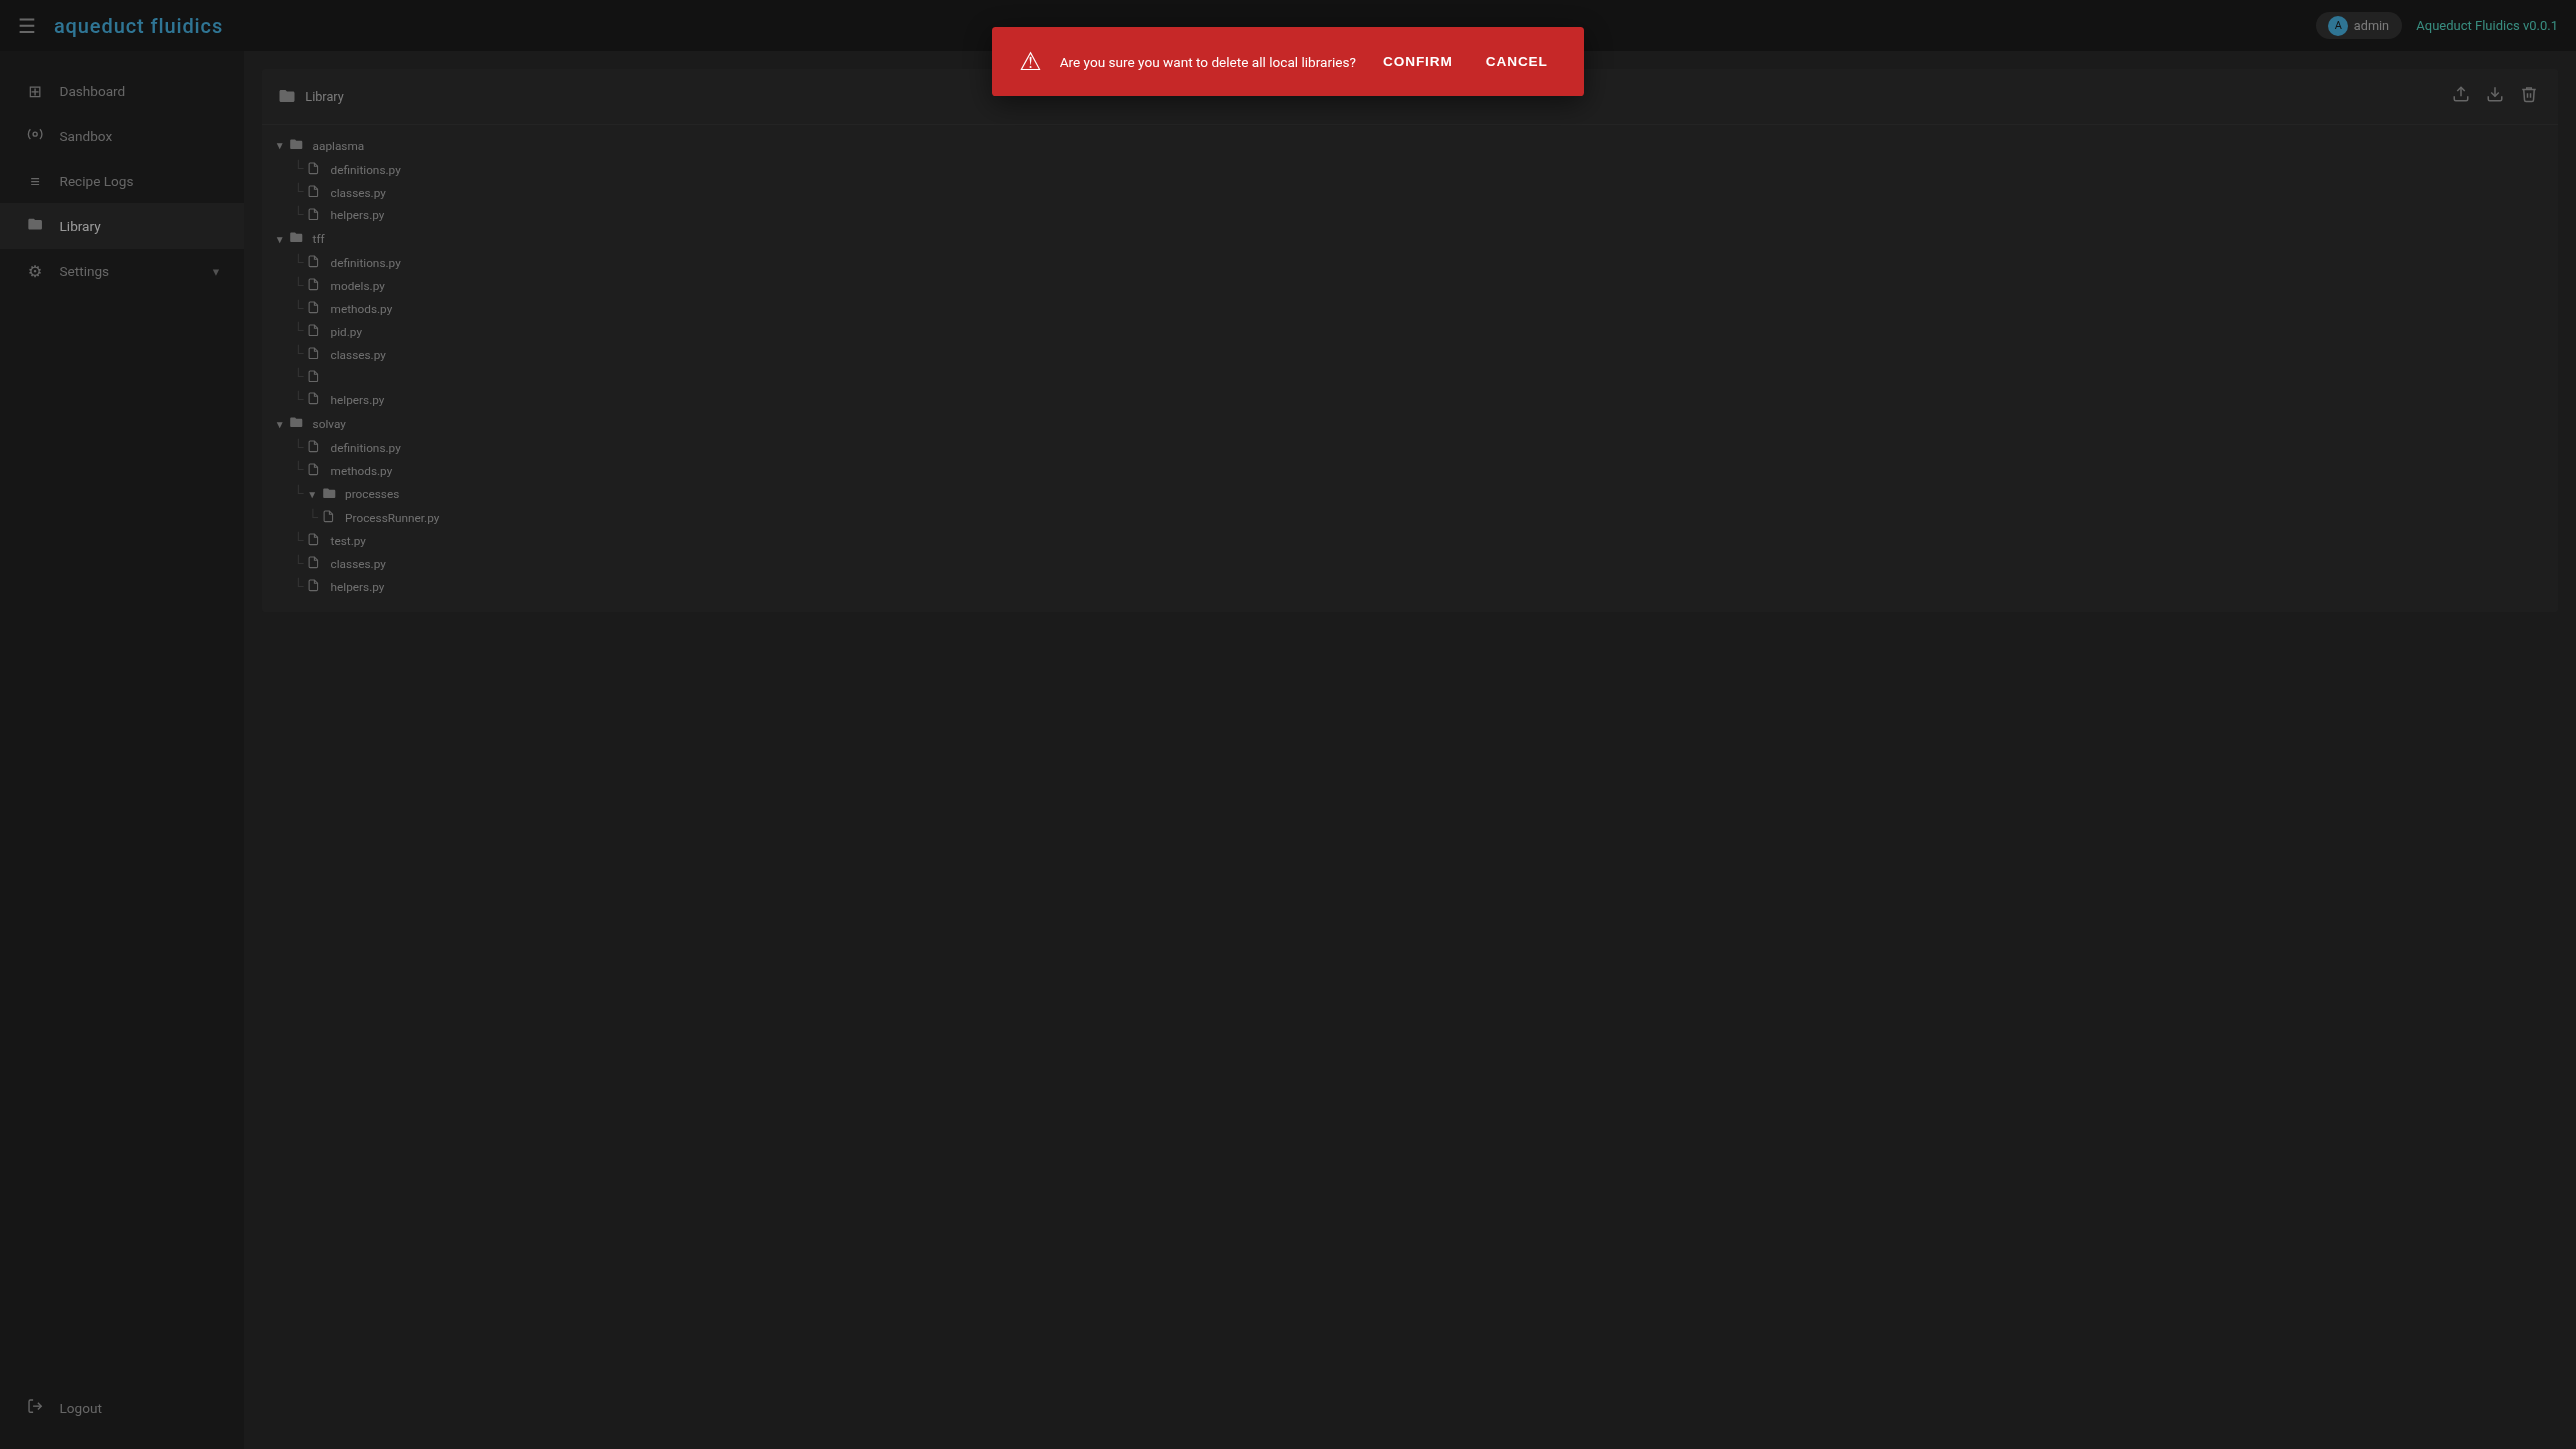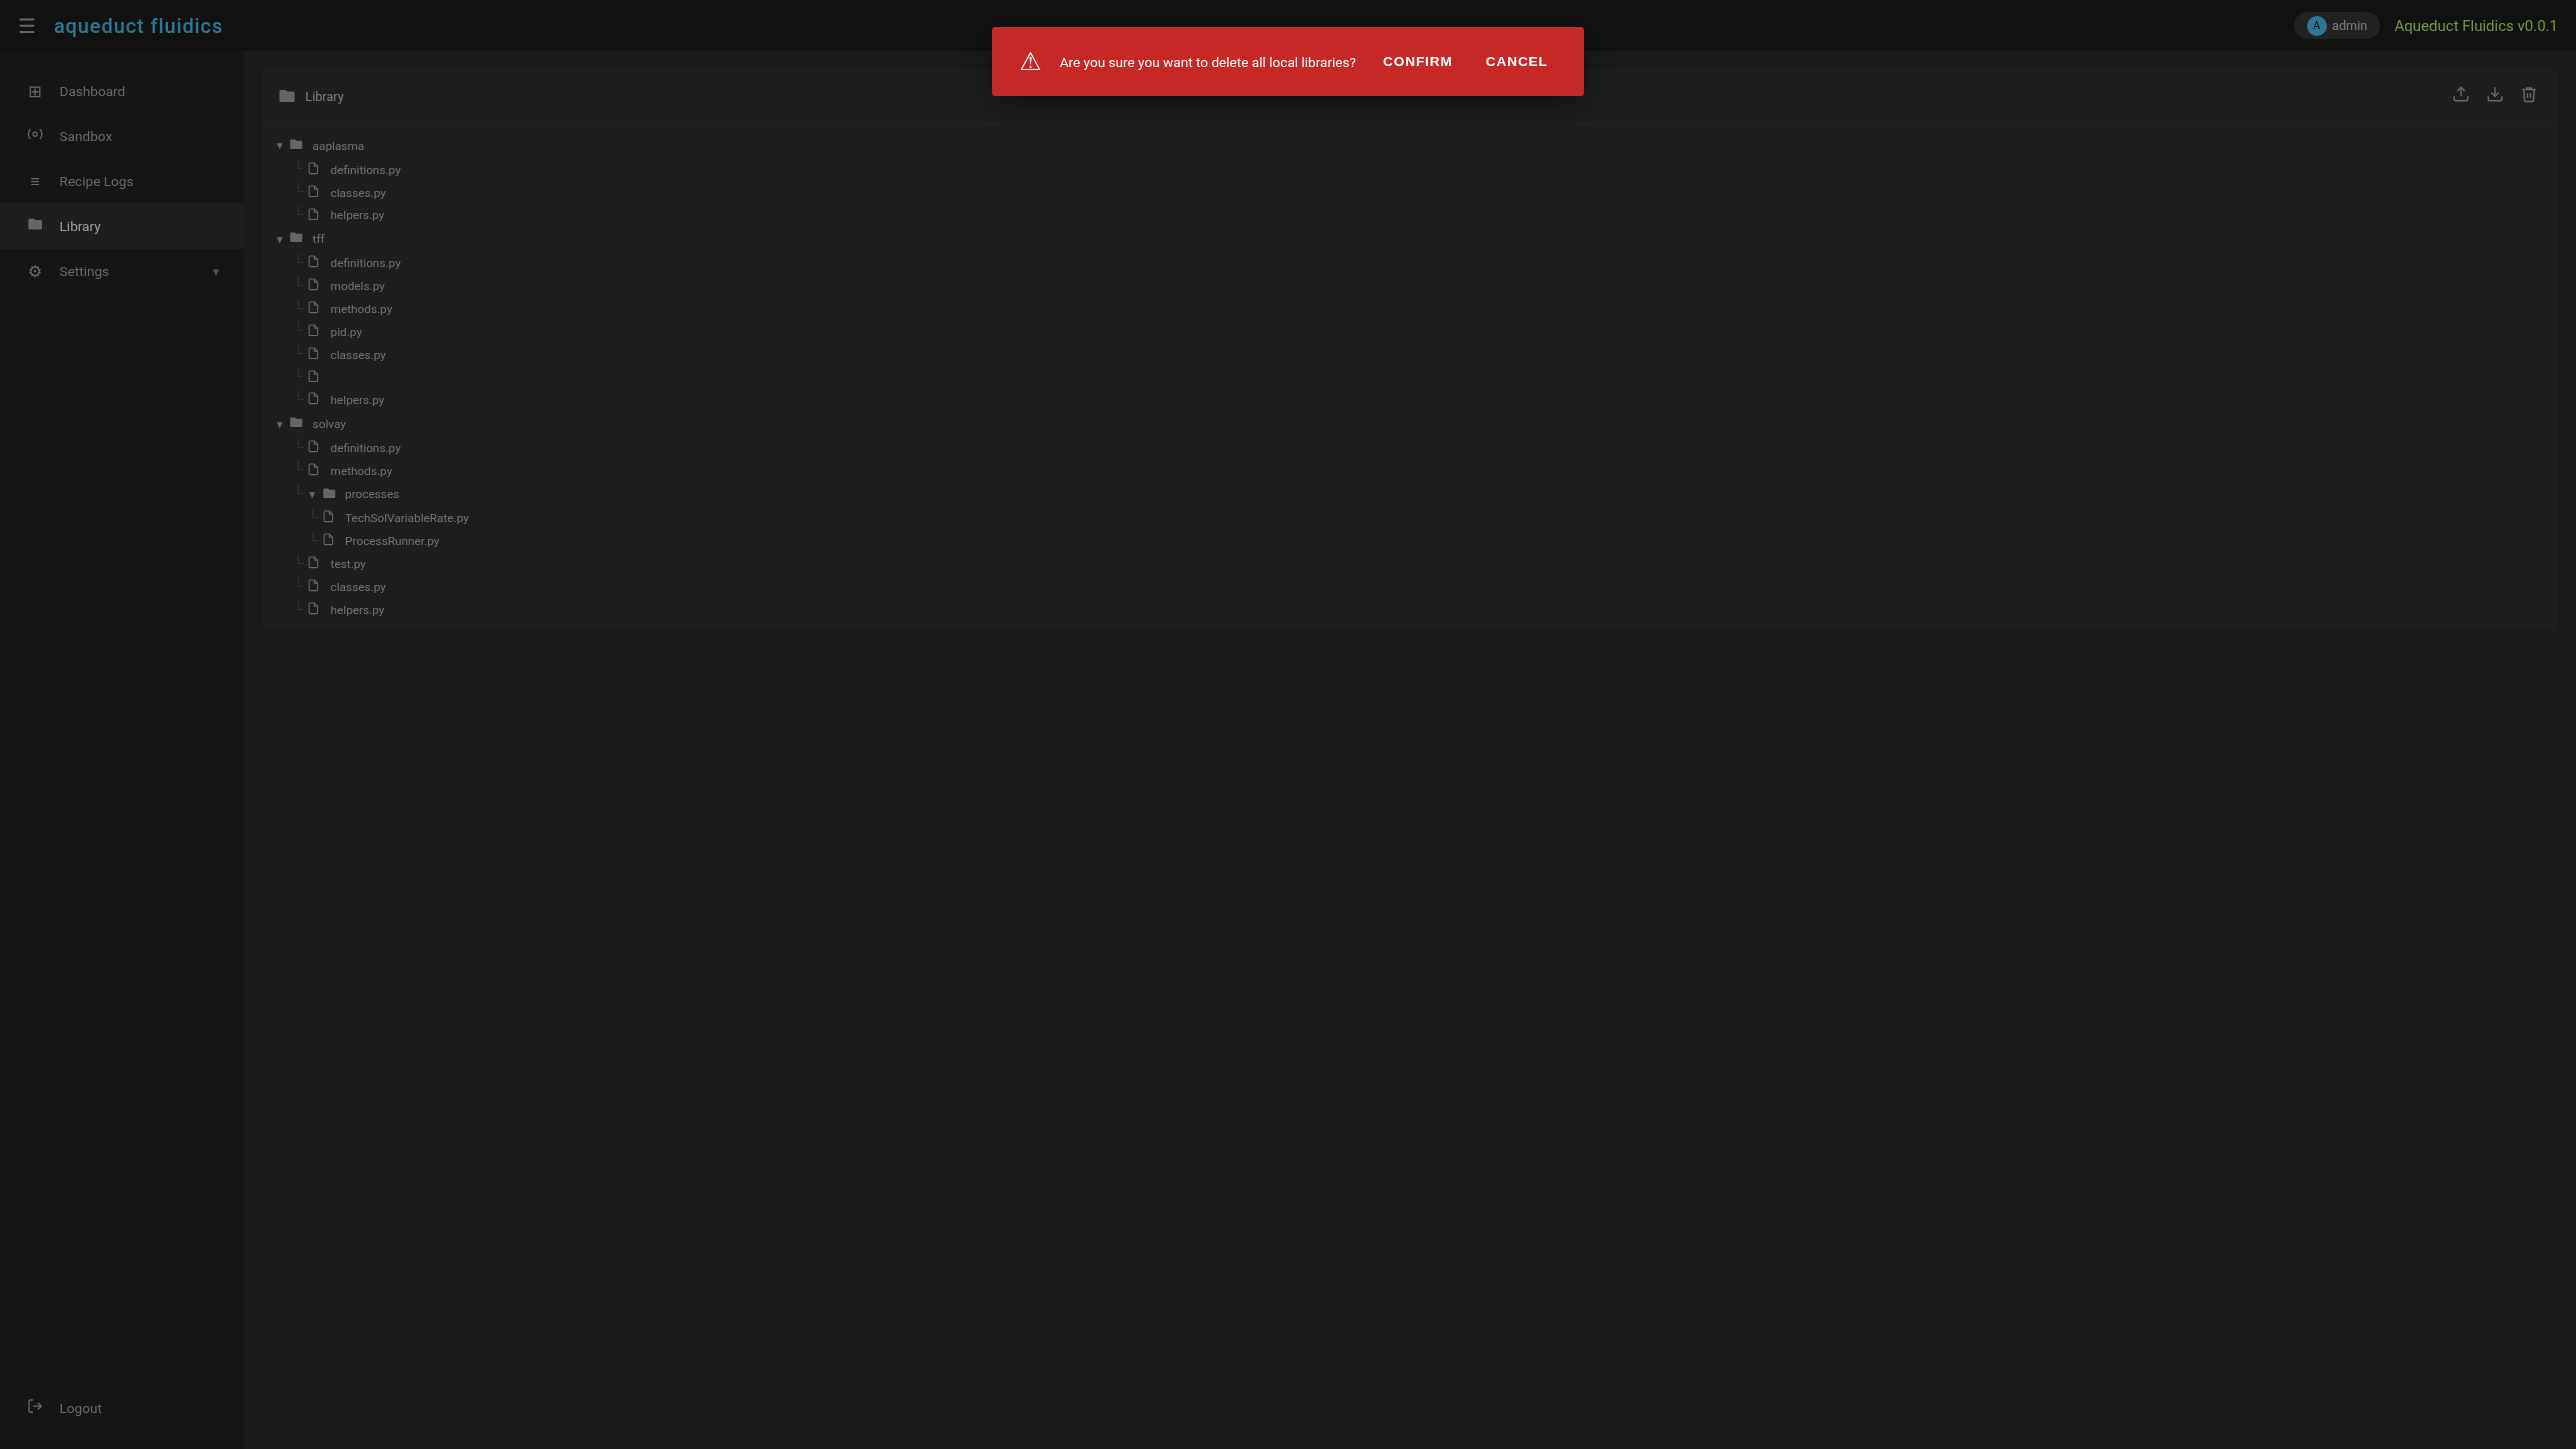--- a/index.html
+++ b/index.html
@@ -60,22 +60,22 @@
       height: 20px;
       border-radius: 50%;
       background: #4fc3f7;
       display: flex;
       align-items: center;
       justify-content: center;
       font-size: 11px;
       color: #1e1e1e;
     }
     .version-text {
-      color: #bef264;
-      font-size: 15px;
+      color: #5eead4;
+      font-size: 13px;
     }
 
     
     .main-layout {
       display: flex;
       flex: 1;
       overflow: hidden;
     }
 
     
@@ -507,32 +507,20 @@
         <div class="tree-item" style="padding-left:12.7px;">
           <span style="display:inline-block;width:14.5px;"></span>
           <span style="display:inline-block;width:14.5px;"></span>
           <span class="connector-line">└</span>
           <span class="tree-icon">
             <svg width="12.7" height="12.7" viewBox="0 0 24 24" fill="none" stroke="#aaa" stroke-width="2">
                 <path d="M14 2H6a2 2 0 0 0-2 2v16a2 2 0 0 0 2 2h12a2 2 0 0 0 2-2V8z"></path>
                 <polyline points="14 2 14 8 20 8"></polyline>
               </svg>
           </span>
-          <span class="tree-name">TechSolVariableRate.py</span>
-        </div>
-        <div class="tree-item" style="padding-left:12.7px;">
-          <span style="display:inline-block;width:14.5px;"></span>
-          <span style="display:inline-block;width:14.5px;"></span>
-          <span class="connector-line">└</span>
-          <span class="tree-icon">
-            <svg width="12.7" height="12.7" viewBox="0 0 24 24" fill="none" stroke="#aaa" stroke-width="2">
-                <path d="M14 2H6a2 2 0 0 0-2 2v16a2 2 0 0 0 2 2h12a2 2 0 0 0 2-2V8z"></path>
-                <polyline points="14 2 14 8 20 8"></polyline>
-              </svg>
-          </span>
           <span class="tree-name">ProcessRunner.py</span>
         </div>
         <div class="tree-item" style="padding-left:12.7px;">
           <span style="display:inline-block;width:14.5px;"></span>
           <span class="connector-line">└</span>
           <span class="tree-icon">
             <svg width="12.7" height="12.7" viewBox="0 0 24 24" fill="none" stroke="#aaa" stroke-width="2">
                 <path d="M14 2H6a2 2 0 0 0-2 2v16a2 2 0 0 0 2 2h12a2 2 0 0 0 2-2V8z"></path>
                 <polyline points="14 2 14 8 20 8"></polyline>
               </svg>

